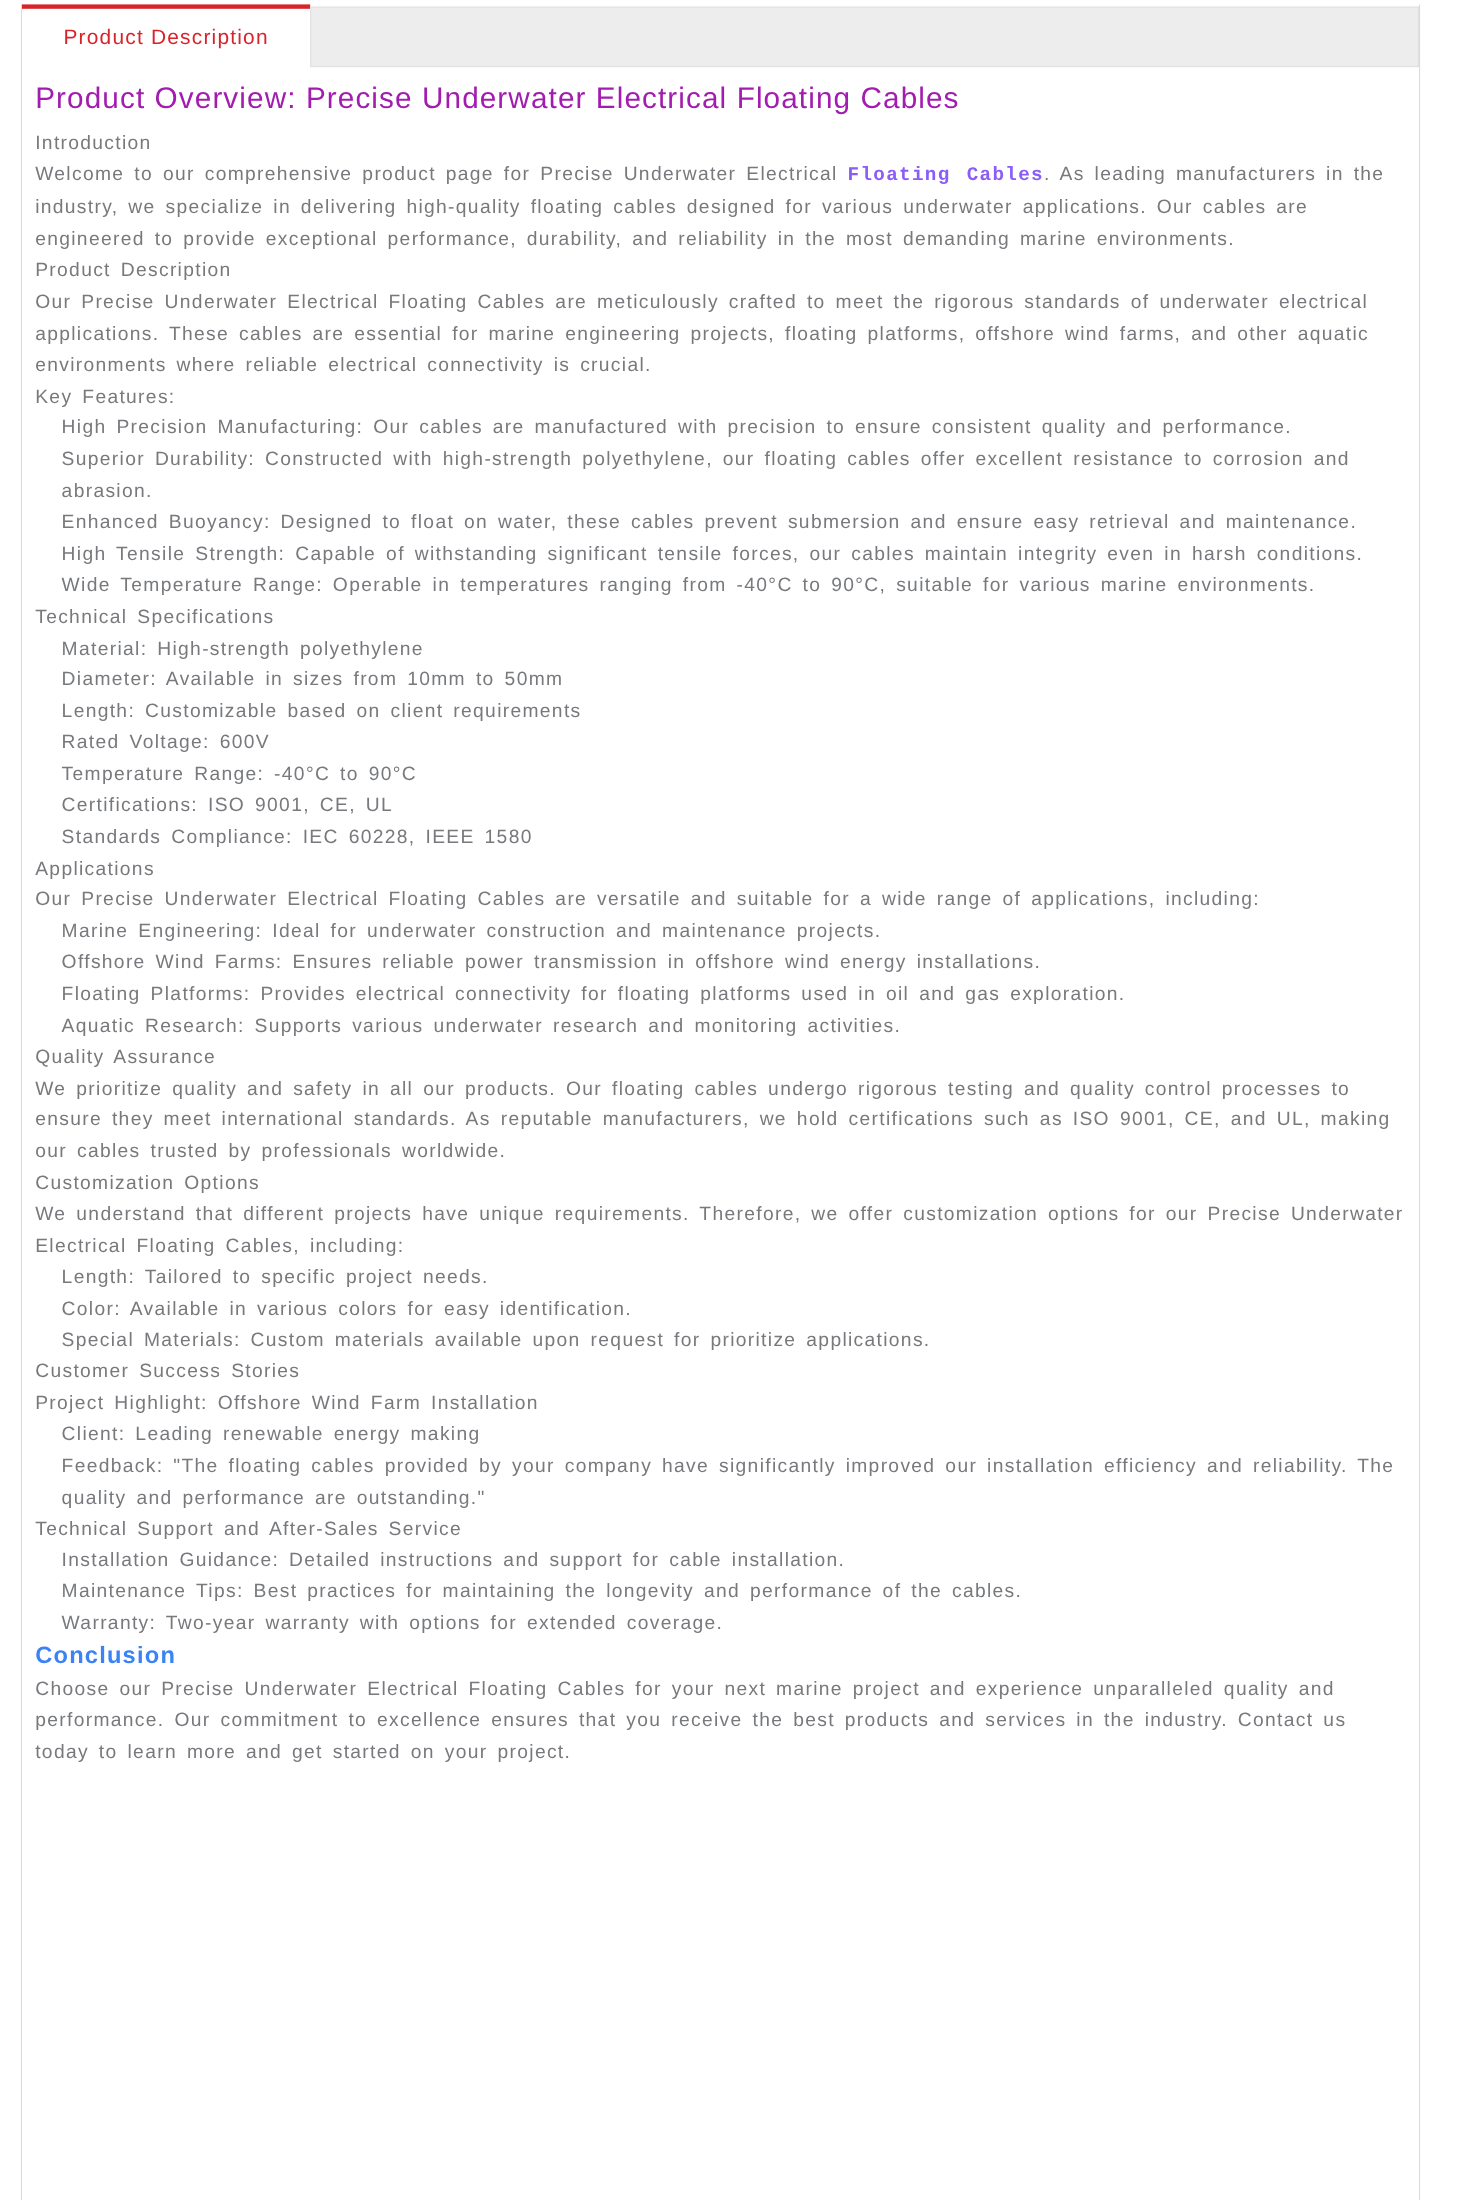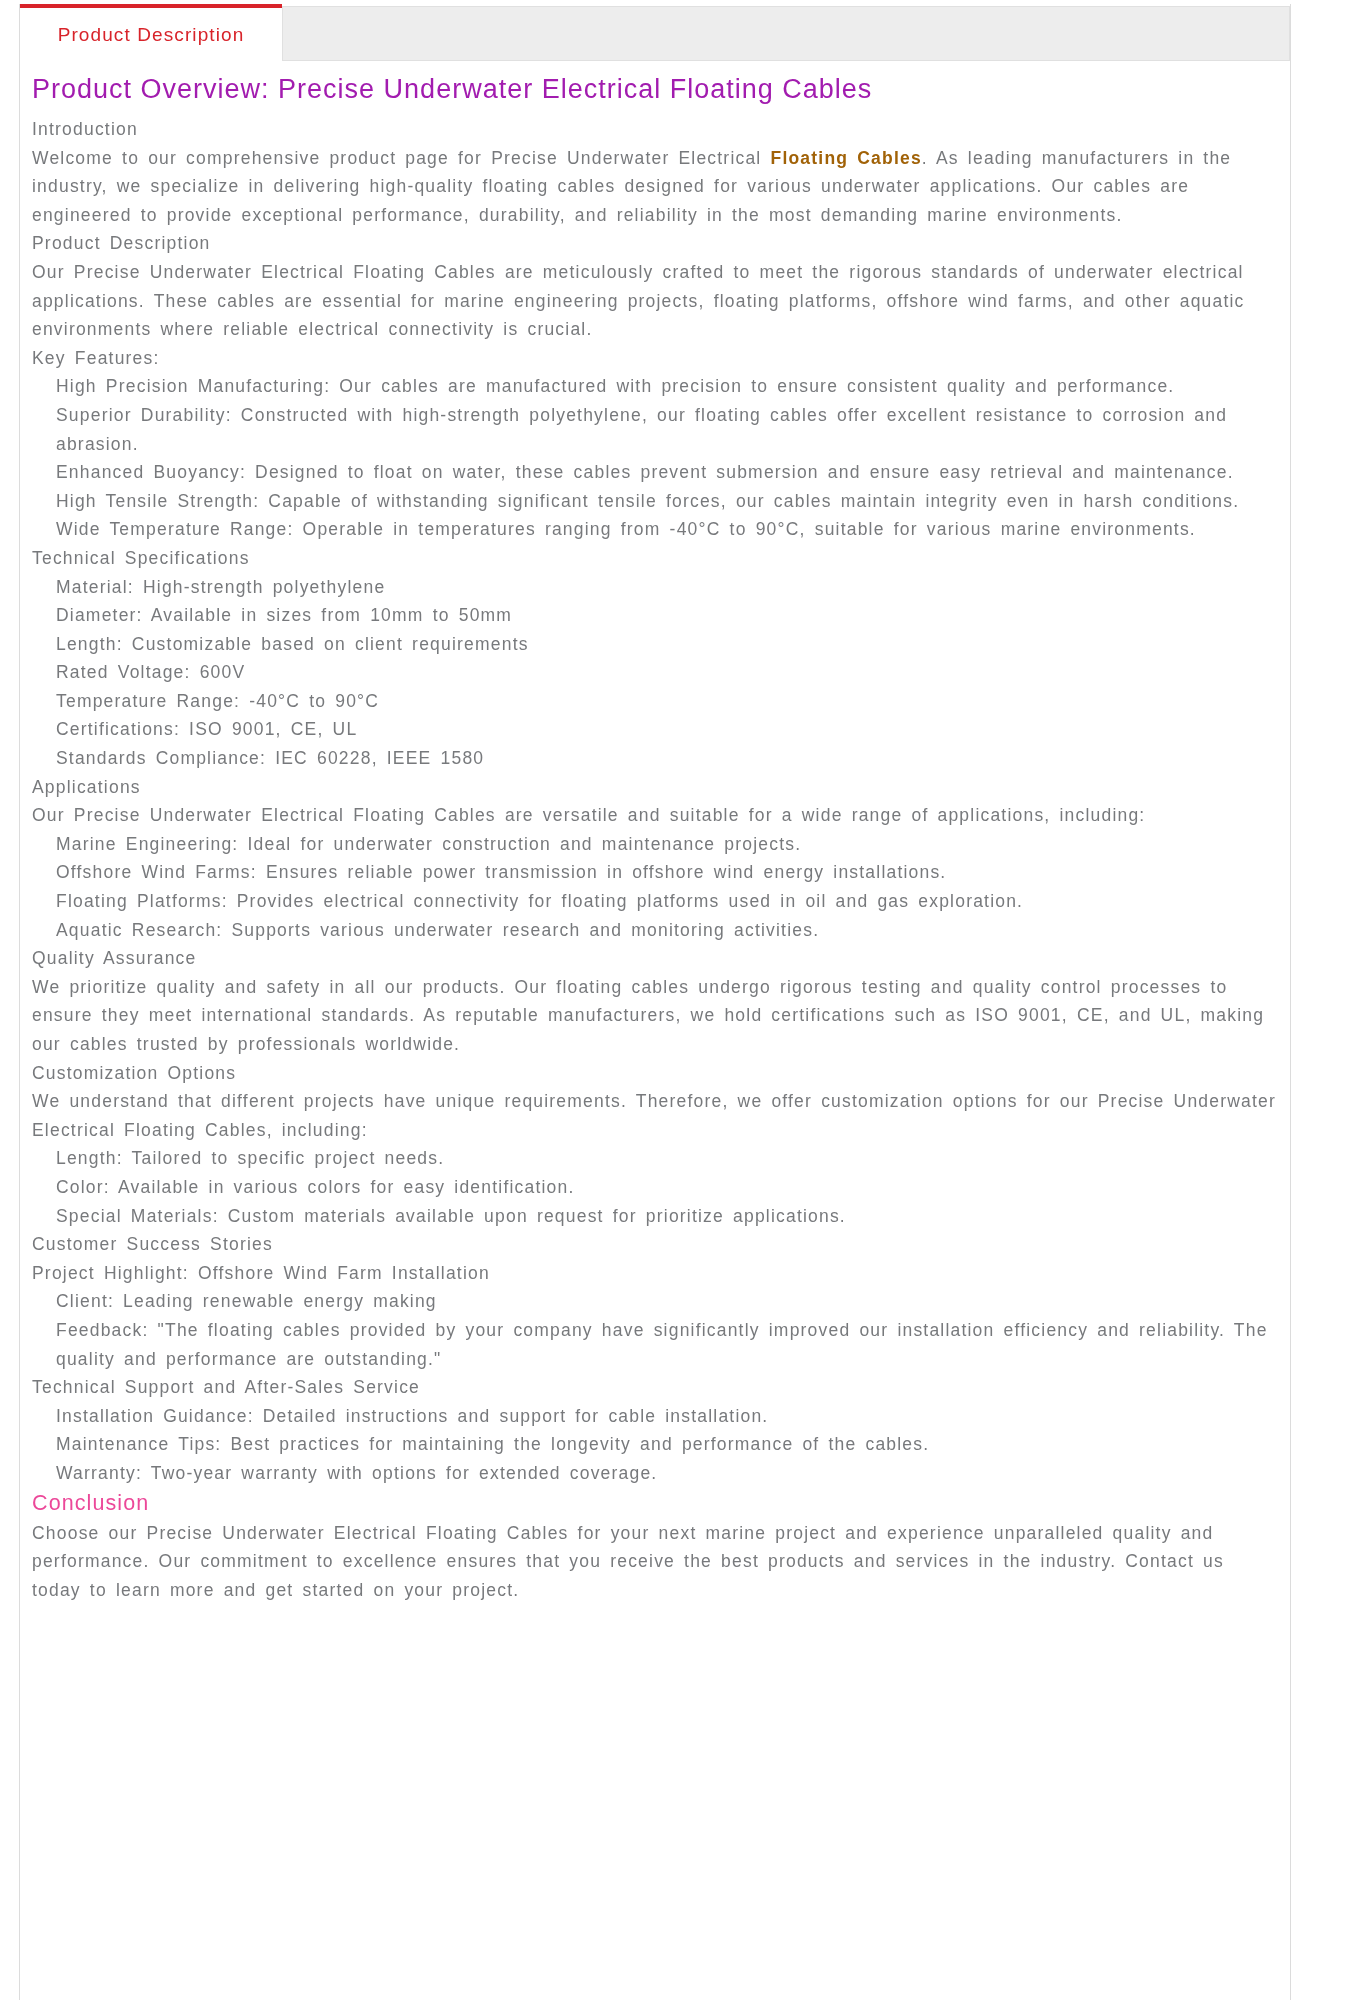--- a/index.html
+++ b/index.html
@@ -61,29 +61,30 @@
     font-size: 17.5px;
     line-height: 28.6px;
     letter-spacing: 1.2px;
     word-spacing: 3px;
     color: #77797c;
   }
   .para.indent {
     padding-left: 24px;
   }
   .para strong {
-    color: #a16207;
+    color: #8b5cf6;
     font-weight: 700;
+    font-family: Liberation Mono, monospace;
   }
   h2.concl {
     margin: 0;
     font-size: 21.5px;
-    font-weight: 400;
+    font-weight: 700;
     letter-spacing: 1.1px;
-    color: #ec4899;
+    color: #3b82f6;
     line-height: 31px;
   }
 </style>
 </head>
 <body>
 
 <div class="container">
   <div class="tabs-row">
     <div class="tab-active">
       <span>Product Description</span>

